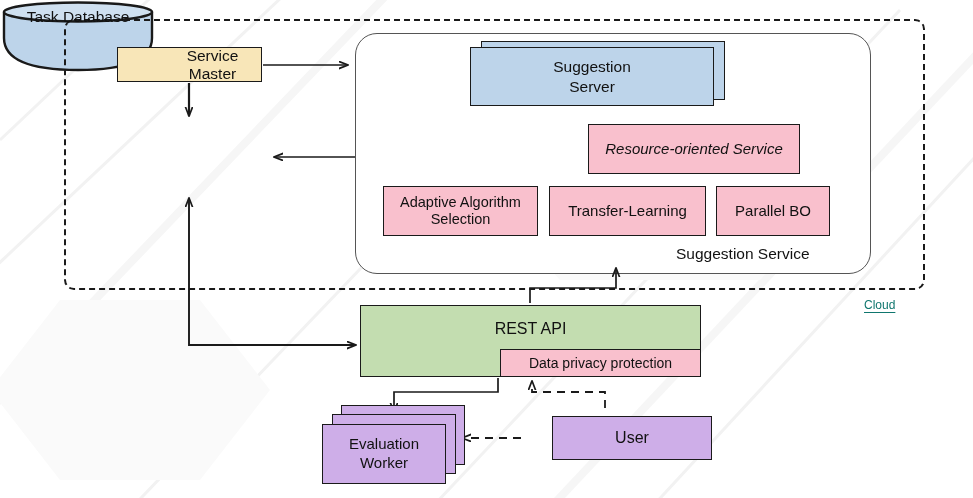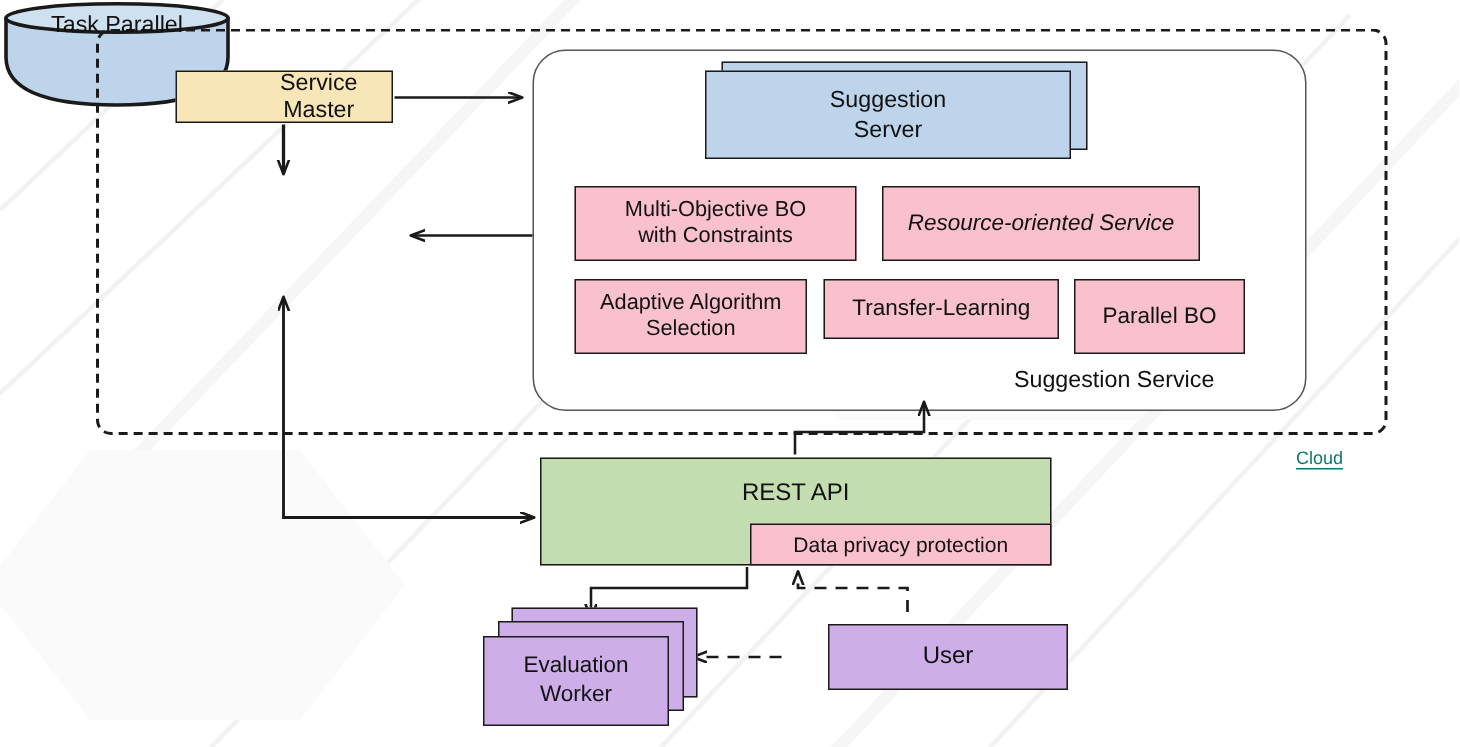--- a/index.html
+++ b/index.html
@@ -134,21 +134,21 @@
     background: #bdd4ea;
     border: 1.6px solid #1a1a1a;
     display: flex; align-items: center; justify-content: center;
     font-size: 15.5px; text-align: center; line-height: 1.25;
   }
 
   
   #svc-mobo   { left: 383px; top: 124px; width: 188px; height: 50px; font-size: 14.5px; }
   #svc-res    { left: 588px; top: 124px; width: 212px; height: 50px; font-size: 15px; font-style: italic; }
   #svc-adapt  { left: 383px; top: 186px; width: 155px; height: 50px; font-size: 14.5px; }
-  #svc-trans  { left: 549px; top: 186px; width: 157px; height: 40px; font-size: 15px; }
+  #svc-trans  { left: 549px; top: 186px; width: 157px; height: 50px; font-size: 15px; }
   #svc-par    { left: 716px; top: 186px; width: 114px; height: 50px; font-size: 15px; }
 
   
   #rest-api {
     left: 360px; top: 305px; width: 341px; height: 72px;
     align-items: flex-start;
     justify-content: center;
     font-size: 16px;
     padding-top: 14px;
   }
@@ -238,39 +238,33 @@
     <path d="M 521 438 L 462 438" fill="none" stroke="#1a1a1a" stroke-width="1.8" stroke-dasharray="8 6" marker-end="url(#ah)"></path>
   </svg>
 
   <div class="node boxed cream" id="service-master">Service Master</div>
 
   <div id="task-database">
     <svg width="156" height="72" viewBox="0 0 156 72">
       <path d="M 4 12 L 4 38 C 4 58 26 70 78 70 C 130 70 152 58 152 38 L 152 12 Z" fill="#bdd4ea" stroke="#1a1a1a" stroke-width="2.4" stroke-linejoin="round"></path>
       <ellipse cx="78" cy="12" rx="74" ry="9.5" fill="#cfe0f0" stroke="#1a1a1a" stroke-width="2.4"></ellipse>
     </svg>
-    <div class="db-label">Task Parallel</div>
+    <div class="db-label">Task Database</div>
   </div>
 
   <div id="suggestion-server-stack">
     <div class="layer-back"></div>
     <div class="layer-front">
       <span>
         <span>Suggestion</span><br>
         <span>Server</span>
       </span>
     </div>
   </div>
 
-  <div class="node boxed pink" id="svc-mobo">
-    <span>
-      <span>Multi-Objective BO</span><br>
-      <span>with Constraints</span>
-    </span>
-  </div>
   <div class="node boxed pink" id="svc-res">
     <span>Resource-oriented Service</span>
   </div>
   <div class="node boxed pink" id="svc-adapt">
     <span>
       <span>Adaptive Algorithm</span><br>
       <span>Selection</span>
     </span>
   </div>
   <div class="node boxed pink" id="svc-trans">

